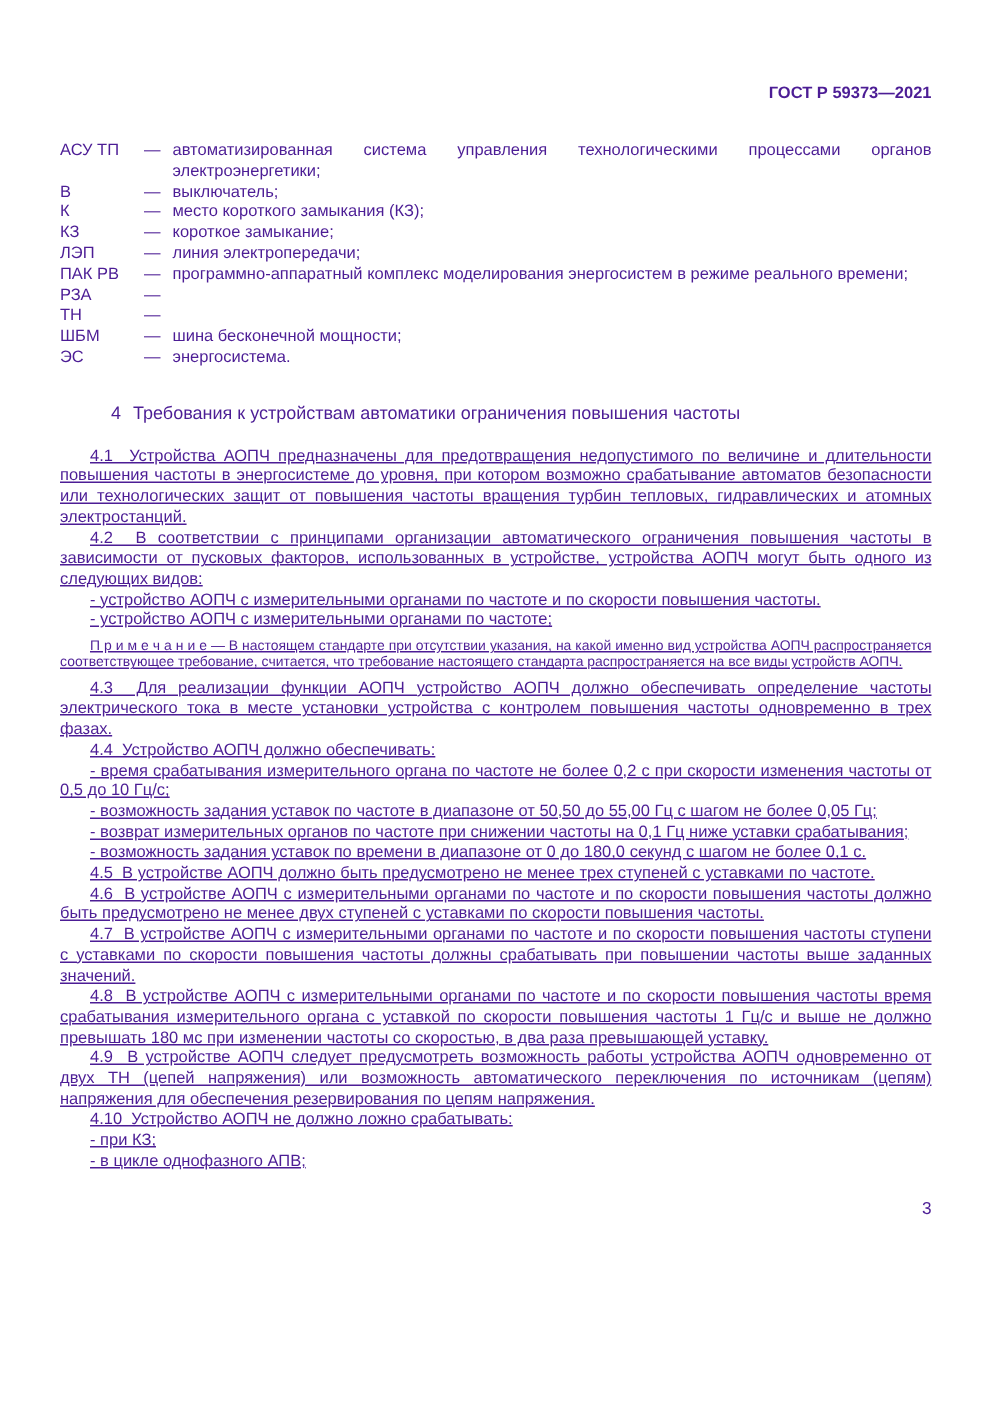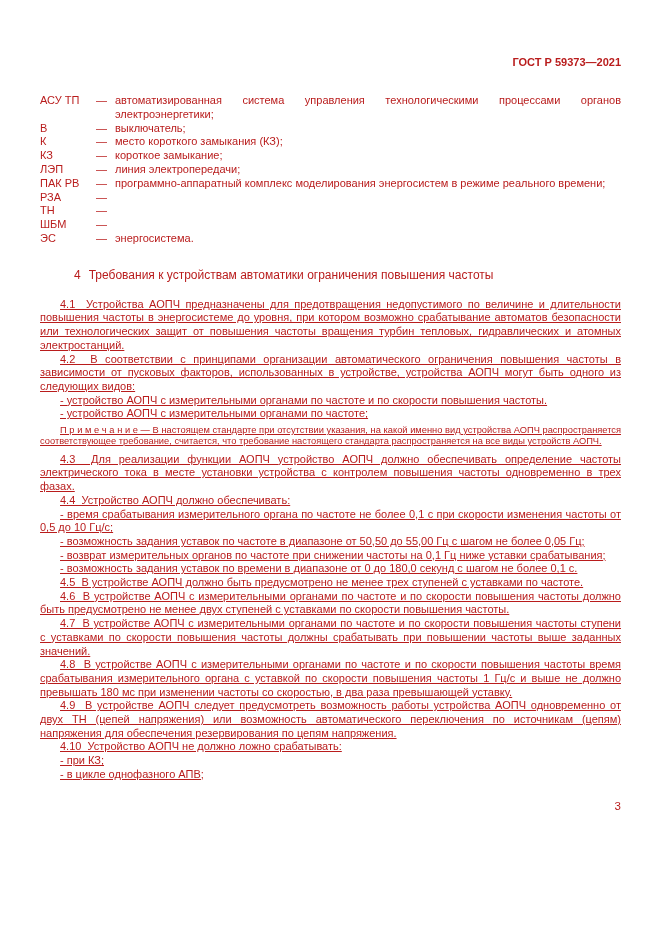--- a/index.html
+++ b/index.html
@@ -9,21 +9,21 @@
   }
   .page {
     position: relative;
     width: 661px;
     height: 867px;
     margin: 0 auto;
     background: #ffffff;
     box-sizing: border-box;
     padding: 56px 40px 0 40px;
     font-family: "Liberation Sans", sans-serif;
-    color: #b91c1c;
+    color: #4c1d95;
     overflow: hidden;
   }
   .doc-number {
     text-align: right;
     font-size: 11px;
     font-weight: bold;
     line-height: 13px;
     margin-bottom: 25px;
   }
   .abbr-list {
@@ -119,41 +119,42 @@
         <span class="abbr-term">РЗА</span>
         <span class="abbr-dash">—</span>
       </div>
       <div class="abbr-row">
         <span class="abbr-term">ТН</span>
         <span class="abbr-dash">—</span>
       </div>
       <div class="abbr-row">
         <span class="abbr-term">ШБМ</span>
         <span class="abbr-dash">—</span>
+        <span class="abbr-def">шина бесконечной мощности;</span>
       </div>
       <div class="abbr-row">
         <span class="abbr-term">ЭС</span>
         <span class="abbr-dash">—</span>
         <span class="abbr-def">энергосистема.</span>
       </div>
     </div>
 
   <div class="section-title">
     <span>4</span><span class="title-text">Требования к устройствам автоматики ограничения повышения частоты</span>
   </div>
 
   <div class="section-body">
       <p class="para">4.1&nbsp; Устройства АОПЧ предназначены для предотвращения недопустимого по величине и длительности повышения частоты в энергосистеме до уровня, при котором возможно срабатывание автоматов безопасности или технологических защит от повышения частоты вращения турбин тепловых, гидравлических и атомных электростанций.</p>
       <p class="para">4.2&nbsp; В соответствии с принципами организации автоматического ограничения повышения частоты в зависимости от пусковых факторов, использованных в устройстве, устройства АОПЧ могут быть одного из следующих видов:</p>
       <p class="list">- устройство АОПЧ с измерительными органами по частоте и по скорости повышения частоты.</p>
       <p class="list">- устройство АОПЧ с измерительными органами по частоте;</p>
       <p class="note">П р и м е ч а н и е — В настоящем стандарте при отсутствии указания, на какой именно вид устройства АОПЧ распространяется соответствующее требование, считается, что требование настоящего стандарта распространяется на все виды устройств АОПЧ.</p>
       <p class="para">4.3&nbsp; Для реализации функции АОПЧ устройство АОПЧ должно обеспечивать определение частоты электрического тока в месте установки устройства с контролем повышения частоты одновременно в трех фазах.</p>
       <p class="para">4.4&nbsp; Устройство АОПЧ должно обеспечивать:</p>
-      <p class="list">- время срабатывания измерительного органа по частоте не более 0,1 с при скорости изменения частоты от 0,5 до 10 Гц/с;</p>
+      <p class="list">- время срабатывания измерительного органа по частоте не более 0,2 с при скорости изменения частоты от 0,5 до 10 Гц/с;</p>
       <p class="list">- возможность задания уставок по частоте в диапазоне от 50,50 до 55,00 Гц с шагом не более 0,05 Гц;</p>
       <p class="list">- возврат измерительных органов по частоте при снижении частоты на 0,1 Гц ниже уставки срабатывания;</p>
       <p class="list">- возможность задания уставок по времени в диапазоне от 0 до 180,0 секунд с шагом не более 0,1 с.</p>
       <p class="para">4.5&nbsp; В устройстве АОПЧ должно быть предусмотрено не менее трех ступеней с уставками по частоте.</p>
       <p class="para">4.6&nbsp; В устройстве АОПЧ с измерительными органами по частоте и по скорости повышения частоты должно быть предусмотрено не менее двух ступеней с уставками по скорости повышения частоты.</p>
       <p class="para">4.7&nbsp; В устройстве АОПЧ с измерительными органами по частоте и по скорости повышения частоты ступени с уставками по скорости повышения частоты должны срабатывать при повышении частоты выше заданных значений.</p>
       <p class="para">4.8&nbsp; В устройстве АОПЧ с измерительными органами по частоте и по скорости повышения частоты время срабатывания измерительного органа с уставкой по скорости повышения частоты 1 Гц/с и выше не должно превышать 180 мс при изменении частоты со скоростью, в два раза превышающей уставку.</p>
       <p class="para">4.9&nbsp; В устройстве АОПЧ следует предусмотреть возможность работы устройства АОПЧ одновременно от двух ТН (цепей напряжения) или возможность автоматического переключения по источникам (цепям) напряжения для обеспечения резервирования по цепям напряжения.</p>
       <p class="para">4.10&nbsp; Устройство АОПЧ не должно ложно срабатывать:</p>
       <p class="list">- при КЗ;</p>

